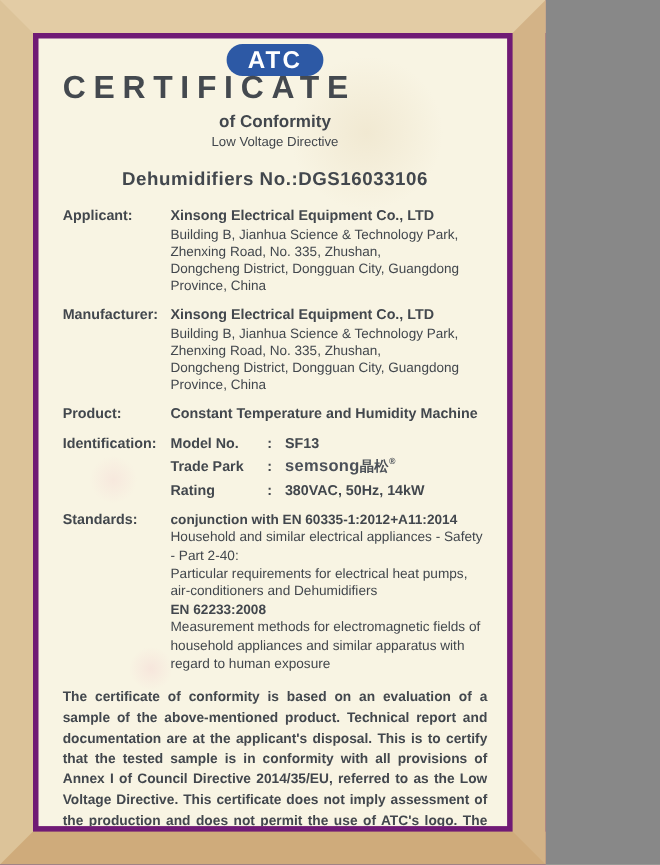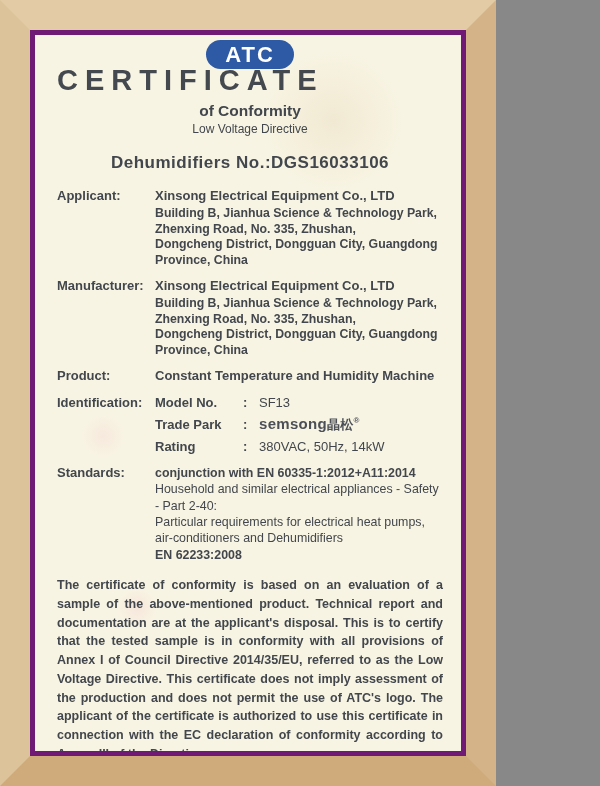--- a/index.html
+++ b/index.html
@@ -27,25 +27,25 @@
     display:flex;align-items:center;justify-content:center;}
   .title{font-size:29px;font-weight:700;letter-spacing:7px;text-align:left;margin-top:-5px;color:#44494f;}
   .sub1{font-size:15.5px;font-weight:700;text-align:center;margin-top:5px;}
   .sub2{font-size:16.5px;font-weight:700;text-align:center;margin-top:8px;}
   .sub3{font-size:12px;font-weight:400;text-align:center;margin-top:2px;}
   .reg{font-size:17px;font-weight:700;text-align:center;margin-top:17px;letter-spacing:.5px;}
   .info{margin-top:15px;}
   .row{display:grid;grid-template-columns:96px 1fr;column-gap:2px;margin-bottom:9px;}
   .lbl{font-weight:700;font-size:13px;}
   .vname{font-weight:700;font-size:13px;}
-  .addr{font-size:12.3px;line-height:1.28;margin-top:3px;font-weight:bold;}
+  .addr{font-size:12.3px;line-height:1.28;margin-top:3px;}
   .idrow{display:grid;grid-template-columns:88px 16px 1fr;margin-bottom:5px;align-items:baseline;}
   .idname{font-weight:700;font-size:13px;}
   .idsep{font-weight:700;font-size:13px;}
-  .idval{font-weight:400;font-size:13px;}
+  .idval{font-weight:700;font-size:13px;}
   .brand{font-weight:700;font-size:15px;letter-spacing:.3px;color:#4b5058;}
   .brand .cjk{font-size:13px;}
   .brand sup{font-size:8px;}
   .stdline{font-size:12.4px;line-height:1.32;}
   .b{font-weight:700;}
   .para{margin-top:13px;font-weight:700;font-size:12.5px;line-height:1.5;text-align:justify;color:#42474d;}
 </style>
 </head>
 <body>
 
@@ -111,20 +111,21 @@
           </div>
         </div>
 
         <div class="row" style="margin-bottom:0;">
           <div class="lbl">Standards:</div>
           <div>
             <div class="stdline b">conjunction with EN 60335-1:2012+A11:2014</div>
             <div class="stdline">Household and similar electrical appliances - Safety - Part 2-40:</div>
             <div class="stdline">Particular requirements for electrical heat pumps, air-conditioners and Dehumidifiers</div>
             <div class="stdline b">EN 62233:2008</div>
+            <div class="stdline">Measurement methods for electromagnetic fields of household appliances and similar apparatus with regard to human exposure</div>
           </div>
         </div>
       </div>
 
       <div class="para">The certificate of conformity is based on an evaluation of a sample of the above-mentioned product. Technical report and documentation are at the applicant's disposal. This is to certify that the tested sample is in conformity with all provisions of Annex I of Council Directive 2014/35/EU, referred to as the Low Voltage Directive. This certificate does not imply assessment of the production and does not permit the use of ATC's logo. The applicant of the certificate is authorized to use this certificate in connection with the EC declaration of conformity according to Annex III of the Directive.</div>
 
     </div>
   </div>
 </div>
 

